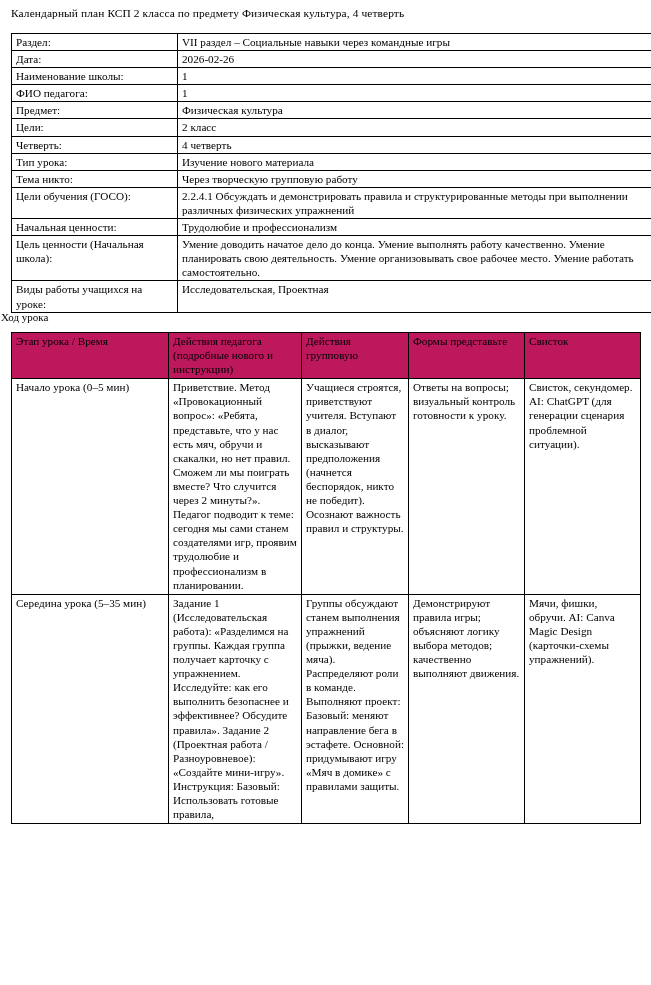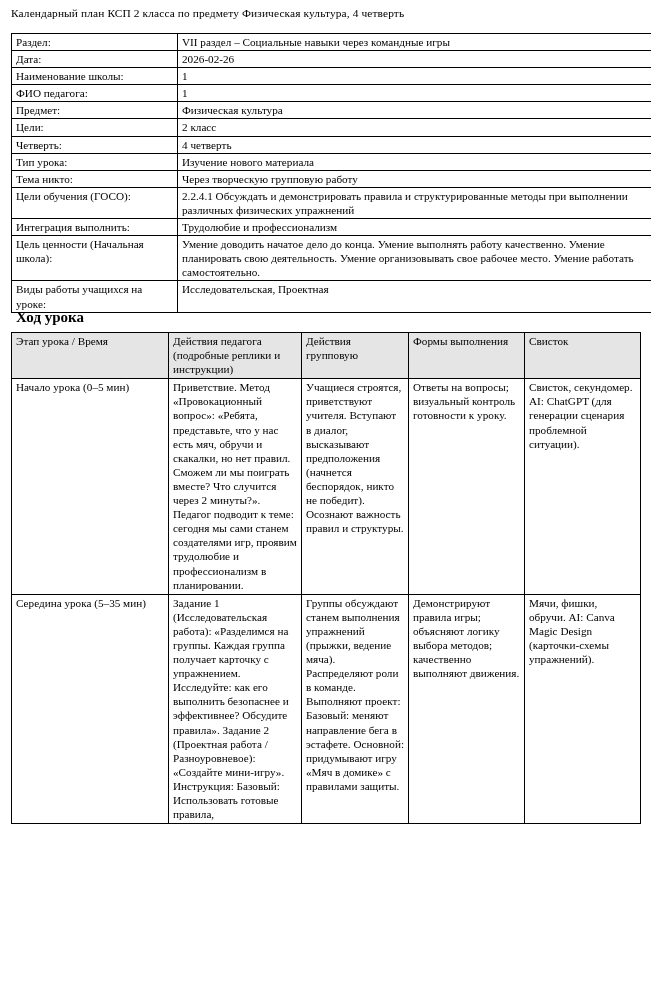--- a/index.html
+++ b/index.html
@@ -59,35 +59,34 @@
   }
   .info-table td.label {
     width: 157px;
   }
   .info-table td.value {
     width: 472px;
   }
   
   .section-caption {
     position: absolute;
-    left: 16px;
+    left: 1px;
     top: 310px;
-    font-size: 15px;
+    font-size: 11px;
     line-height: 14px;
-    font-weight: bold;
   }
   
   .flow-table {
     position: absolute;
     left: 11px;
     top: 332px;
     width: 629px;
   }
   .flow-table thead td {
-    background: #e5e5e5;
+    background: #be185d;
   }
   .flow-table col.c0 { width: 157px; }
   .flow-table col.c1 { width: 133px; }
   .flow-table col.c2 { width: 107px; }
   .flow-table col.c3 { width: 116px; }
   .flow-table col.c4 { width: 116px; }
   .flow-table td {
     padding: 1px 4px 2px 4px;
   }
 </style>
@@ -134,21 +133,21 @@
       </tr>
       <tr>
         <td class="label">Тема никто:</td>
         <td class="value">Через творческую групповую работу</td>
       </tr>
       <tr>
         <td class="label">Цели обучения (ГОСО):</td>
         <td class="value">2.2.4.1 Обсуждать и демонстрировать правила и структурированные методы при выполнении различных физических упражнений</td>
       </tr>
       <tr>
-        <td class="label">Интеграция выполнить:</td>
+        <td class="label">Начальная ценности:</td>
         <td class="value">Трудолюбие и профессионализм</td>
       </tr>
       <tr>
         <td class="label">Цель ценности (Начальная школа):</td>
         <td class="value">Умение доводить начатое дело до конца. Умение выполнять работу качественно. Умение планировать свою деятельность. Умение организовывать свое рабочее место. Умение работать самостоятельно.</td>
       </tr>
       <tr>
         <td class="label">Виды работы учащихся на уроке:</td>
         <td class="value">Исследовательская, Проектная</td>
       </tr>
@@ -161,23 +160,23 @@
     <colgroup>
       <col class="c0">
         <col class="c1">
         <col class="c2">
         <col class="c3">
         <col class="c4">
     </colgroup>
     <thead>
       <tr>
         <td>Этап урока / Время</td>
-        <td>Действия педагога (подробные реплики и инструкции)</td>
+        <td>Действия педагога (подробные нового и инструкции)</td>
         <td>Действия групповую</td>
-        <td>Формы выполнения</td>
+        <td>Формы представьте</td>
         <td>Свисток</td>
       </tr>
     </thead>
     <tbody>
       <tr>
         <td>Начало урока (0–5 мин)</td>
         <td>Приветствие. Метод «Провокационный вопрос»: «Ребята, представьте, что у нас есть мяч, обручи и скакалки, но нет правил. Сможем ли мы поиграть вместе? Что случится через 2 минуты?». Педагог подводит к теме: сегодня мы сами станем создателями игр, проявим трудолюбие и профессионализм в планировании.</td>
         <td>Учащиеся строятся, приветствуют учителя. Вступают в диалог, высказывают предположения (начнется беспорядок, никто не победит). Осознают важность правил и структуры.</td>
         <td>Ответы на вопросы; визуальный контроль готовности к уроку.</td>
         <td>Свисток, секундомер. AI: ChatGPT (для генерации сценария проблемной ситуации).</td>

